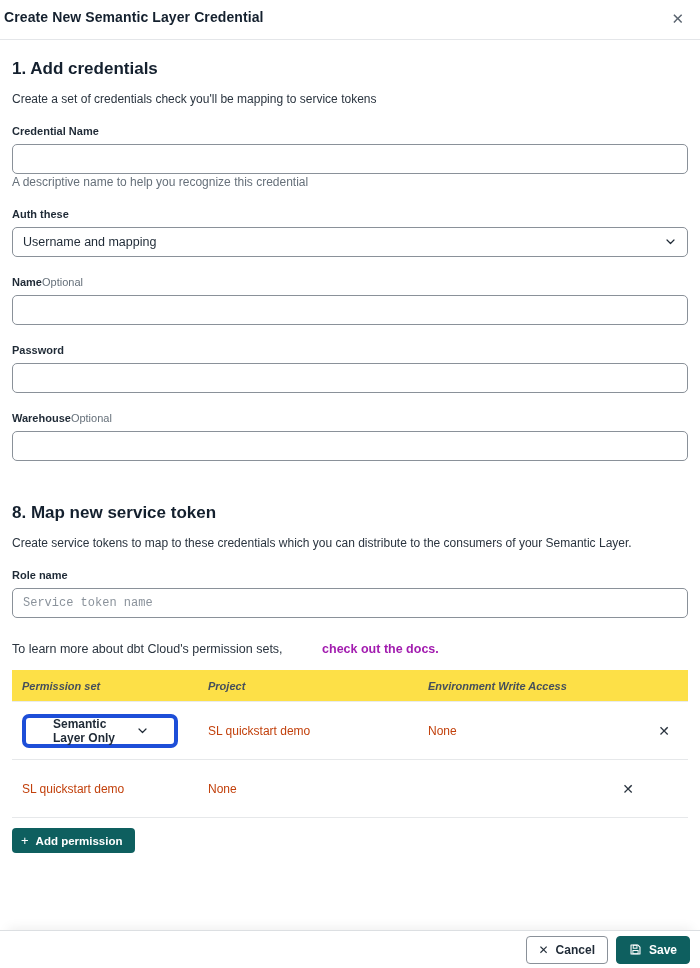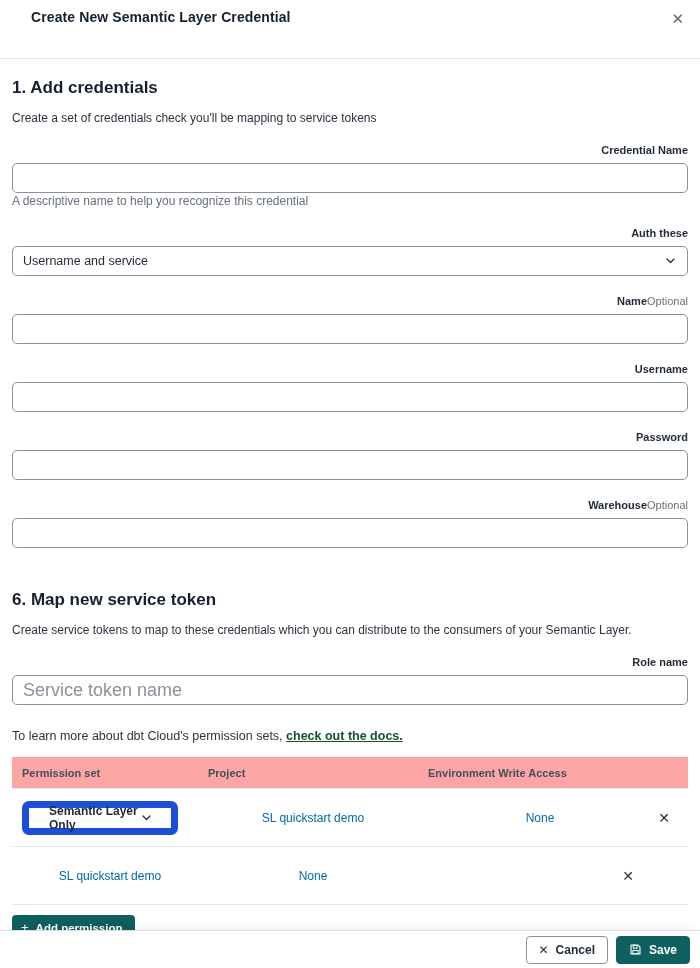--- a/index.html
+++ b/index.html
@@ -2,58 +2,58 @@
 <html><head>
 <meta charset="utf-8">
 <style>
   * { margin:0; padding:0; box-sizing:border-box; }
   html,body { background:#ffffff; }
   body { font-family:"Liberation Sans", sans-serif; color:#1f2a36; width:700px; height:968px; overflow:hidden; }
 
   .modal { width:700px; height:968px; display:flex; flex-direction:column; background:#fff; }
 
   
-  .modal-header { display:flex; align-items:flex-start; justify-content:space-between; padding:9px 14px 0 31px; height:59px; border-bottom:1px solid #e4e6e9; flex:0 0 auto; }
+  .modal-header { display:flex; align-items:flex-start; justify-content:space-between; padding:9px 14px 0 4px; height:40px; border-bottom:1px solid #e4e6e9; flex:0 0 auto; }
   .modal-title { font-size:14px; font-weight:700; color:#14202e; letter-spacing:.1px; }
   .close-btn { background:none; border:none; cursor:pointer; color:#5b6570; font-size:15px; line-height:1; padding:2px; }
 
   
   .modal-body { flex:1 1 auto; padding:0 12px; overflow:hidden; }
 
   .section-heading { font-size:17px; font-weight:700; color:#14202e; }
   .section-1 .section-heading { margin-top:19px; }
   .section-sub { font-size:12px; color:#2a343f; margin-top:13px; }
 
   .field { margin-top:19px; }
-  .label-row { display:flex; justify-content:flex-end; align-items:baseline; }
+  .label-row { display:flex; justify-content:flex-start; align-items:baseline; }
   .field-label { font-size:11px; font-weight:700; color:#1f2a36; }
   .optional { font-size:11px; color:#66707a; font-weight:400; }
-  .text-input { display:block; width:100%; height:30px; margin-top:7px; border:1px solid #8a9199; border-radius:5px; padding:12px 10px; font-family:Liberation Sans, sans-serif; font-size:18px; color:#1f2a36; outline:none; background:#fff; }
+  .text-input { display:block; width:100%; height:30px; margin-top:7px; border:1px solid #8a9199; border-radius:5px; padding:12px 10px; font-family:Liberation Mono, monospace; font-size:12px; color:#1f2a36; outline:none; background:#fff; }
   .text-input::placeholder { color:#8a929b; }
   .helper-text { font-size:12px; color:#66707a; margin-top:1px; }
 
   .select-wrap { position:relative; margin-top:7px; }
   .select-box { display:flex; align-items:center; justify-content:space-between; width:100%; height:30px; border:1px solid #8a9199; border-radius:5px; padding:0 12px 0 10px; background:#fff; cursor:pointer; }
   .select-value { font-size:12.5px; color:#1f2a36; }
 
   .section-2 .section-heading { margin-top:42px; }
 
   .docs-line { font-size:12.5px; color:#2a343f; margin-top:24px; }
-  .docs-link { color:#14532d; font-weight:600; text-decoration:underline; cursor:pointer; }
+  .docs-link { color:#a21caf; font-weight:600; cursor:pointer;margin-left:36px; }
 
   
   .perm-table { margin-top:14px; }
   .perm-grid { display:grid; grid-template-columns:186px 220px 1fr 36px; align-items:center; }
-  .perm-head { background:#fca5a5; height:32px; border-bottom:1px solid #e9ebed; }
+  .perm-head { background:#fde047; height:32px; border-bottom:1px solid #e9ebed;font-style:italic; }
   .perm-head .cell { font-size:11px; font-weight:600; color:#454f5b; }
   .cell { padding-left:10px; }
   .perm-row { height:58px; border-bottom:1px solid #e6e8ea; }
-  .row-select { display:flex; align-items:center; justify-content:space-between; width:156px; height:34px; border:7px solid #1d4ed8; border-radius:7px; padding:0 20px; background:#fff; cursor:pointer; margin-left:10px; }
+  .row-select { display:flex; align-items:center; justify-content:space-between; width:156px; height:34px; border:4px solid #1d4ed8; border-radius:7px; padding:0 27px; background:#fff; cursor:pointer; margin-left:10px; }
   .row-select .select-value { font-weight:700; font-size:12px; }
-  .perm-row .cell-text { font-size:12px; color:#0369a1;text-align:center; }
+  .perm-row .cell-text { font-size:12px; color:#c2410c; }
   .remove-btn { background:none; border:none; cursor:pointer; color:#2a343f; font-size:14px; line-height:1; padding:4px; justify-self:end; margin-right:14px; }
 
   .add-permission-btn { display:inline-flex; align-items:center; gap:7px; margin-top:10px; background:#0e5f5f; color:#fff; border:none; border-radius:4px; height:25px; padding:0 12px 0 9px; font-family:"Liberation Sans", sans-serif; font-size:11.5px; font-weight:700; cursor:pointer; }
   .add-permission-btn .plus { font-size:13px; font-weight:400; }
 
   
   .modal-footer { flex:0 0 auto; height:38px; display:flex; align-items:center; justify-content:flex-end; gap:8px; padding:0 10px; border-top:1px solid #dcdfe2; box-shadow:0 -10px 12px -8px rgba(0,0,0,0.07); background:#fff; }
   .btn { display:inline-flex; align-items:center; gap:7px; height:28px; border-radius:4px; padding:0 12px; font-family:"Liberation Sans", sans-serif; font-size:12px; font-weight:700; cursor:pointer; }
   .btn-secondary { background:#fff; border:1px solid #8a9199; color:#1f2a36; }
   .btn-primary { background:#0e5f5f; border:1px solid #0e5f5f; color:#fff; }
@@ -84,63 +84,57 @@
         <input class="text-input" type="text" style="">
         <div class="helper-text">A descriptive name to help you recognize this credential</div>
       </div>
 
       <div class="field">
         <div class="label-row">
           <span class="field-label">Auth these</span>
         </div>
         <div class="select-wrap">
           <div class="select-box">
-            <span class="select-value">Username and service</span>
+            <span class="select-value">Username and mapping</span>
             <span>
               <svg class="chevron-svg" width="9" height="6" viewBox="0 0 9 6">
                   <polyline points="1,1 4.5,4.5 8,1" fill="none" stroke="#1f2a36" stroke-width="1.2" stroke-linecap="round" stroke-linejoin="round"></polyline>
                 </svg>
             </span>
           </div>
         </div>
       </div>
 
       <div class="field">
         <div class="label-row">
           <span class="field-label">Name</span>
           <span class="optional">Optional</span>
         </div>
         <input class="text-input" type="text" style="">
       </div>
 
-      <div class="field">
-        <div class="label-row">
-          <span class="field-label">Username</span>
-        </div>
-        <input class="text-input" type="text" style="">
-      </div>
 
       <div class="field">
         <div class="label-row">
           <span class="field-label">Password</span>
         </div>
         <input class="text-input" type="password" style="">
       </div>
 
       <div class="field">
         <div class="label-row">
           <span class="field-label">Warehouse</span>
           <span class="optional">Optional</span>
         </div>
         <input class="text-input" type="text" style="">
       </div>
     </div>
 
     <div class="section-2">
-      <div class="section-heading">6. Map new service token</div>
+      <div class="section-heading">8. Map new service token</div>
       <div class="section-sub">Create service tokens to map to these credentials which you can distribute to the consumers of your Semantic Layer.</div>
 
       <div class="field">
         <div class="label-row">
           <span class="field-label">Role name</span>
         </div>
         <input class="text-input" type="text" placeholder="Service token name" style="">
       </div>
 
       <div class="docs-line"><span>To learn more about dbt Cloud's permission sets, </span><a class="docs-link">check out the docs.</a></div>

